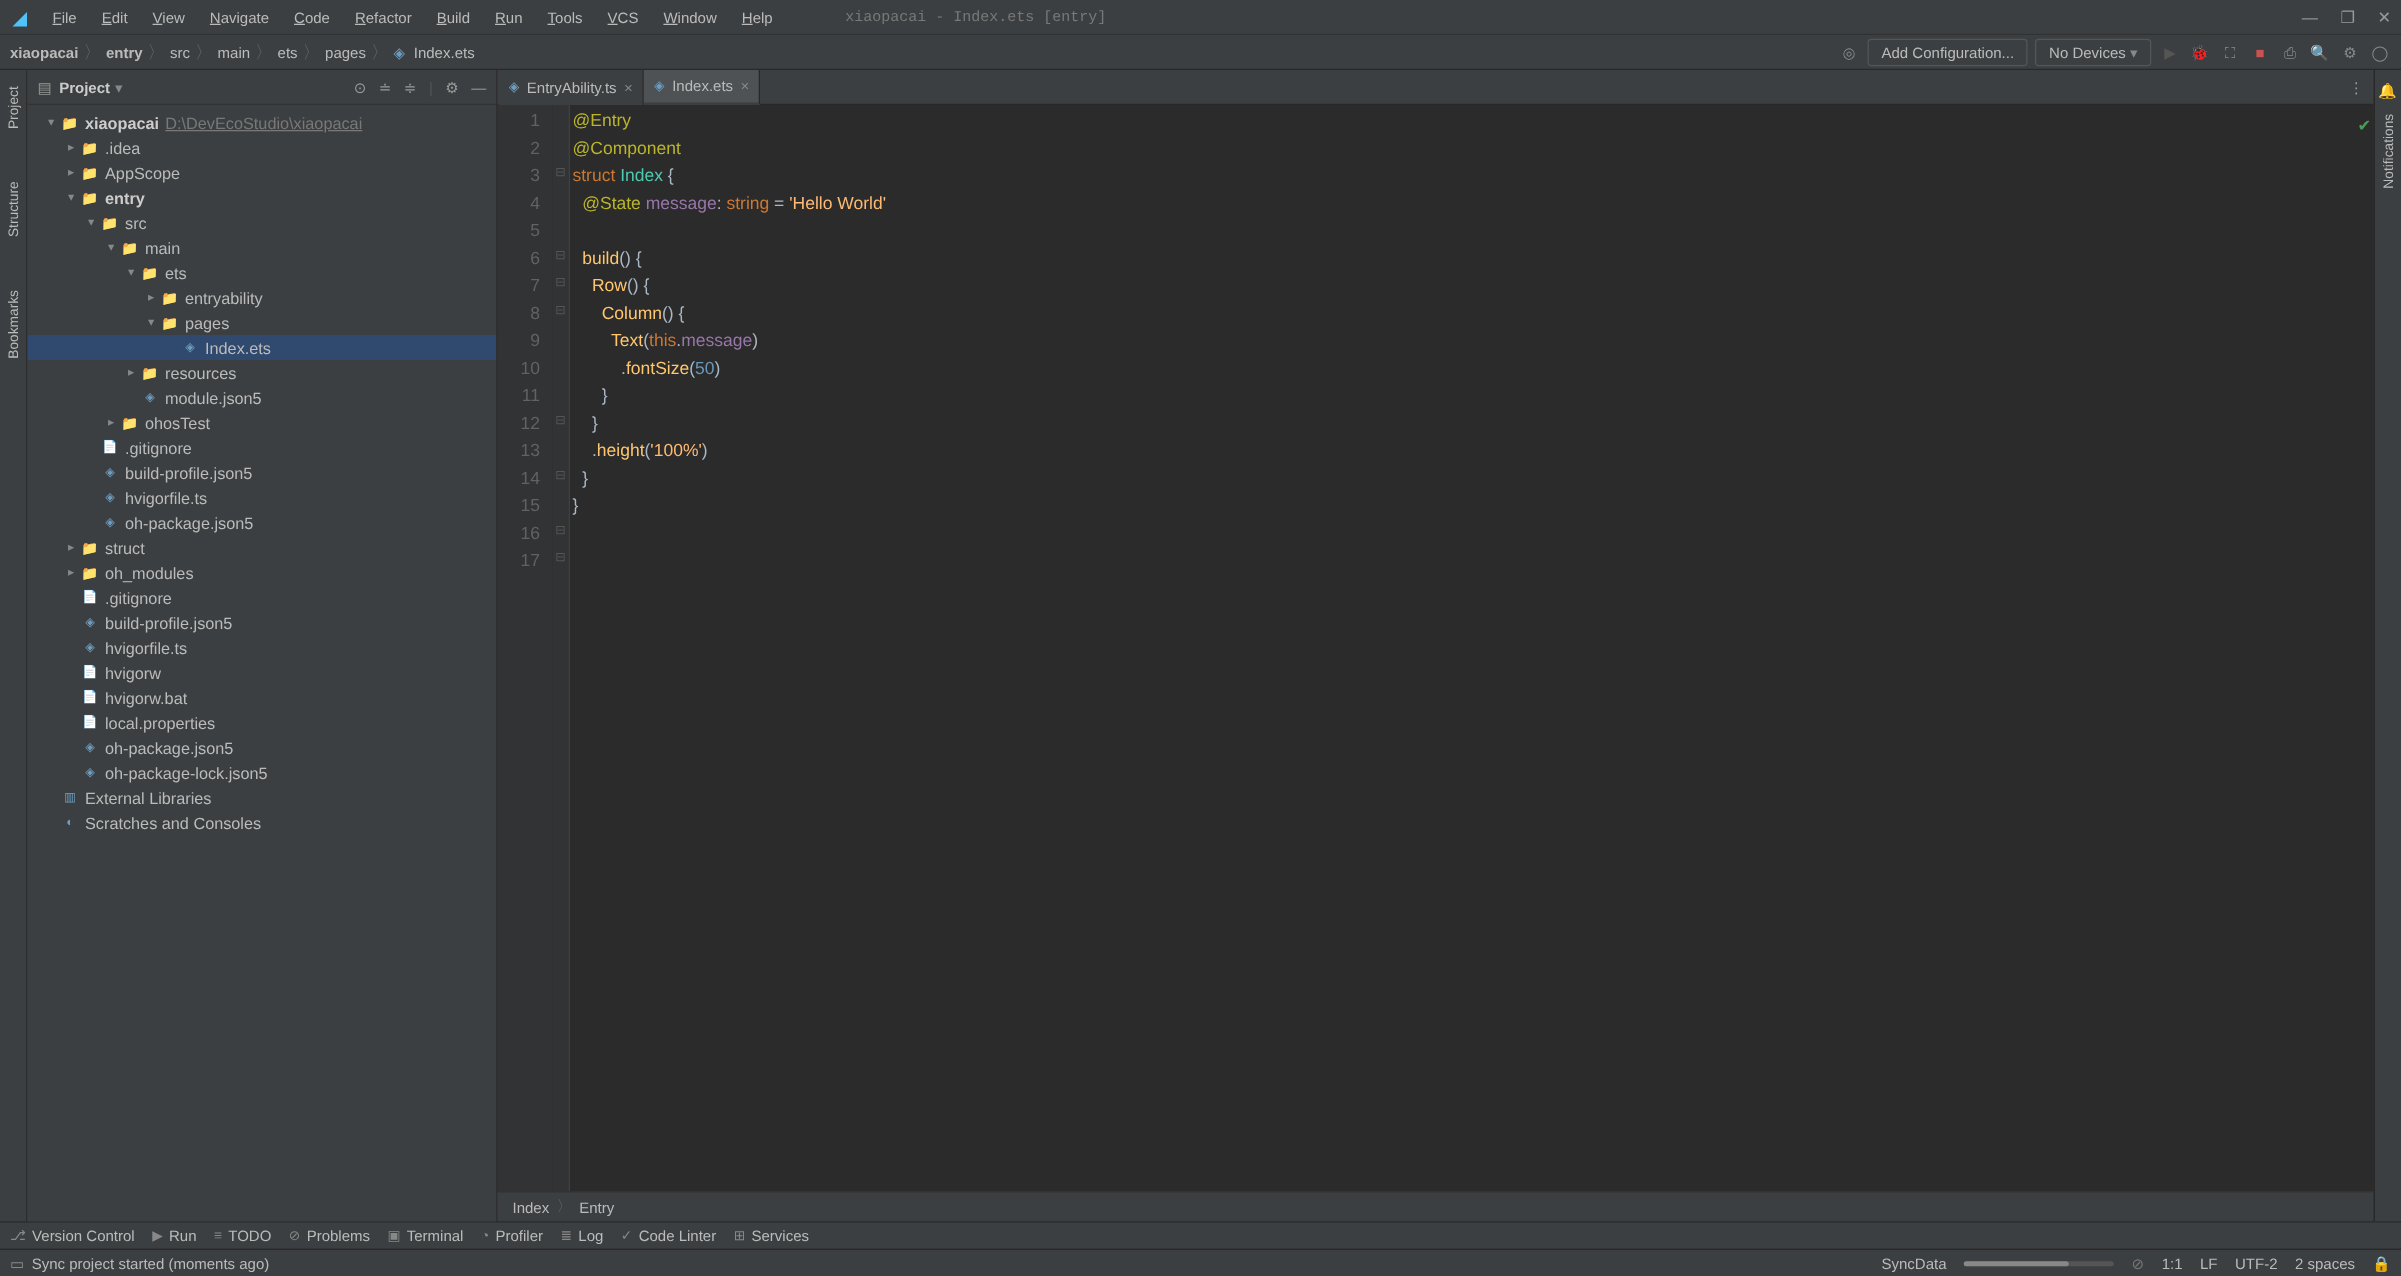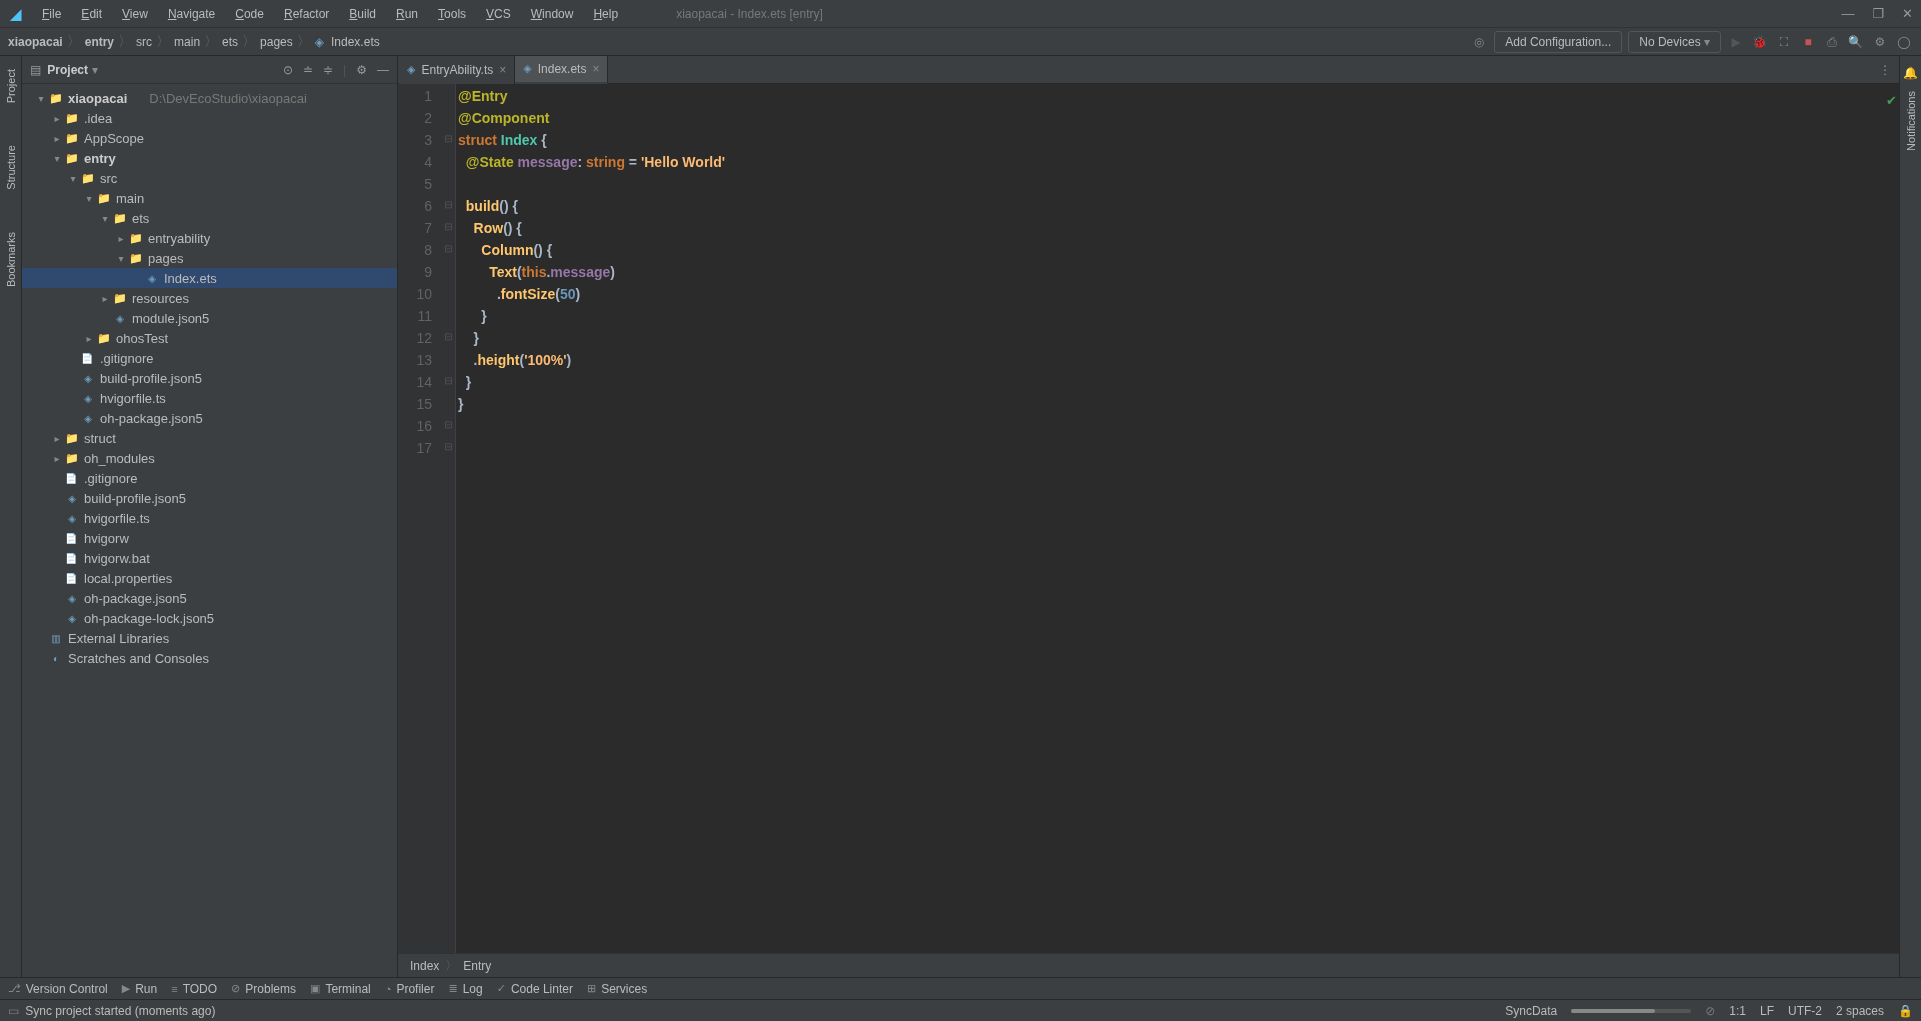--- a/index.html
+++ b/index.html
@@ -2,21 +2,21 @@
 <html><head>
 <meta charset="utf-8">
 <style>
 * { margin:0; padding:0; box-sizing:border-box; font-family:'Segoe UI',Arial,sans-serif; }
 body { background:#2b2b2b; color:#bbb; font-size:12px; overflow:hidden; width:1921px; height:1021px; }
 .titlebar { height:28px; background:#3c3f41; display:flex; align-items:center; padding:0 8px; border-bottom:1px solid #323232; }
 .logo { width:16px; height:16px; margin-right:10px; display:flex; align-items:center; justify-content:center; color:#4fc3f7; font-size:14px; font-weight:bold; }
 .menu { display:flex; gap:4px; }
 .menu-item { padding:3px 8px; cursor:pointer; color:#bbb; }
 .menu-item u { text-decoration:underline; }
-.window-title { margin-left:50px; color:#787878; font-size:12px; }
+.window-title { margin-left:50px; color:#787878; font-size:12px;font-family:Liberation Mono, monospace; }
 .title-spacer { flex:1; }
 .window-controls { display:flex; gap:18px; color:#999; font-size:13px; }
 .window-controls span { cursor:pointer; }
 .navbar { height:28px; background:#3c3f41; display:flex; align-items:center; padding:0 8px; border-bottom:1px solid #282828; }
 .breadcrumb { display:flex; align-items:center; gap:4px; color:#bbb; }
 .breadcrumb-item { cursor:pointer; }
 .breadcrumb-item.bold { font-weight:bold; }
 .breadcrumb-sep { color:#666; font-size:14px; }
 .nav-spacer { flex:1; }
 .nav-right { display:flex; align-items:center; gap:6px; }
@@ -38,38 +38,38 @@
 .panel-tools { display:flex; gap:10px; color:#999; }
 .panel-tools span { cursor:pointer; }
 .tree { flex:1; overflow:auto; padding:4px 0; background:#3c3f41; font-size:13px; }
 .tree-row { display:flex; align-items:center; height:20px; padding:0 4px; cursor:pointer; white-space:nowrap; }
 .tree-row.selected { background:#2f4a6e; }
 .tree-indent { display:inline-block; }
 .tree-arrow { width:14px; display:inline-block; color:#888; font-size:10px; text-align:center; }
 .tree-icon { width:16px; display:inline-flex; justify-content:center; margin-right:4px; color:#999; }
 .tree-label { color:#bbb; }
 .tree-label.bold { font-weight:bold; color:#ccc; }
-.tree-label.dim { color:#787878; margin-left:22px; }
+.tree-label.dim { color:#787878; margin-left:5px;text-decoration:underline; }
 .folder-icon { color:#808080; }
 .module-icon { color:#6e9cbe; }
 .editor-panel { flex:1; display:flex; flex-direction:column; background:#2b2b2b; }
 .tab-bar { height:28px; background:#3c3f41; display:flex; align-items:center; border-bottom:1px solid #282828; padding-left:1px; }
 .tab { height:28px; display:flex; align-items:center; padding:0 8px; gap:6px; color:#bbb; cursor:pointer; border-right:1px solid #282828; background:#3c3f41; }
 .tab.active { background:#4e5254; border-bottom:2px solid #3c3f41; }
 .tab-icon { color:#6e9cbe; font-size:11px; }
 .tab-close { color:#888; font-size:12px; }
 .tab-spacer { flex:1; }
 .tab-menu { padding:0 8px; color:#999; cursor:pointer; }
 .editor-area { flex:1; display:flex; font-family:'JetBrains Mono','Consolas',monospace; font-size:14px; line-height:22px; position:relative; }
 .gutter { width:44px; background:#313335; color:#606366; text-align:right; padding-right:10px; user-select:none; padding-top:1px; }
 .gutter-line { height:22px; }
 .fold-gutter { width:14px; background:#313335; border-right:1px solid #404040; }
 .fold-hint { color:#555; font-size:10px; text-align:center; height:22px; line-height:22px; }
 .code { flex:1; padding-top:1px; padding-left:2px; position:relative; }
-.code-line { height:22px; white-space:pre;font-weight:bold; }
+.code-line { height:22px; white-space:pre; }
 .c-anno { color:#bbb529; }
 .c-kw { color:#cc7832; }
 .c-str { color:#fdba74; }
 .c-method { color:#ffc66d; }
 .c-num { color:#6897bb; }
 .c-id { color:#a9b7c6; }
 .c-struct { color:#4ec9b0; }
 .c-member { color:#9876aa; }
 .c-punct { color:#a9b7c6; }
 .check-icon { position:absolute; top:6px; right:2px; color:#499c54; font-size:13px; }

